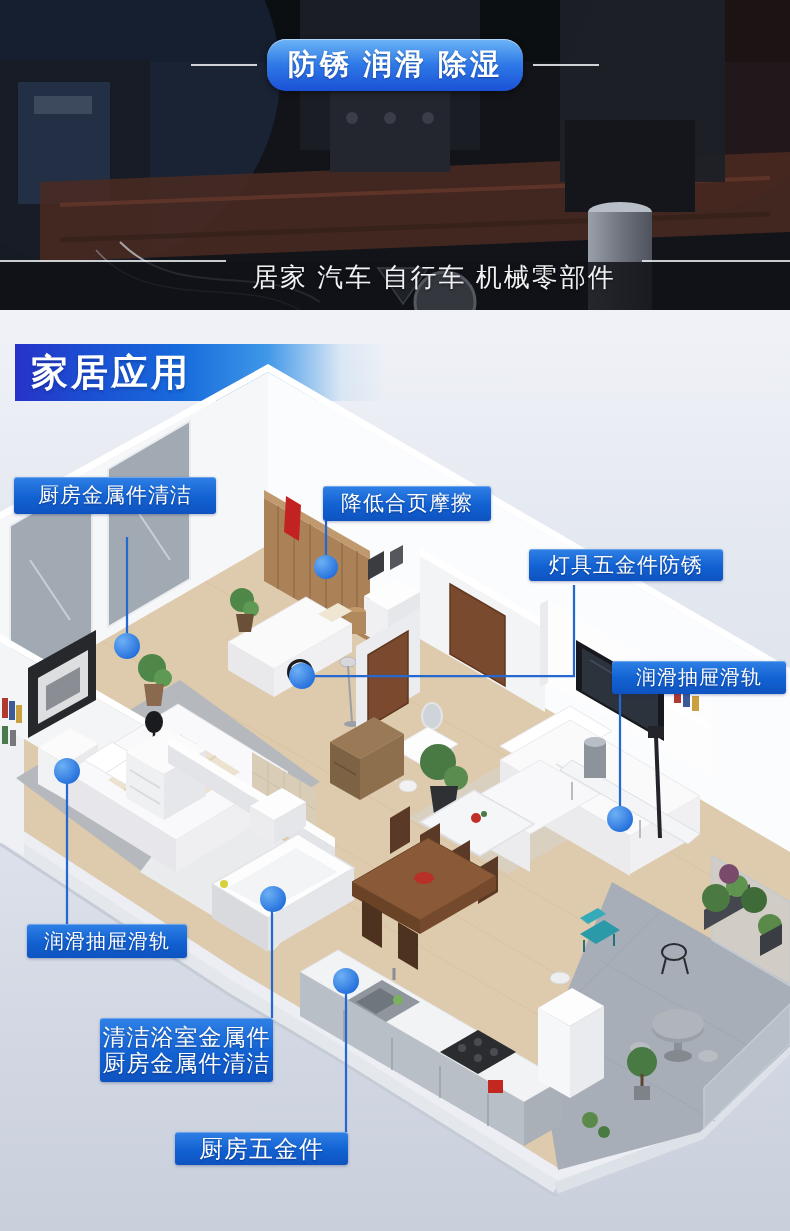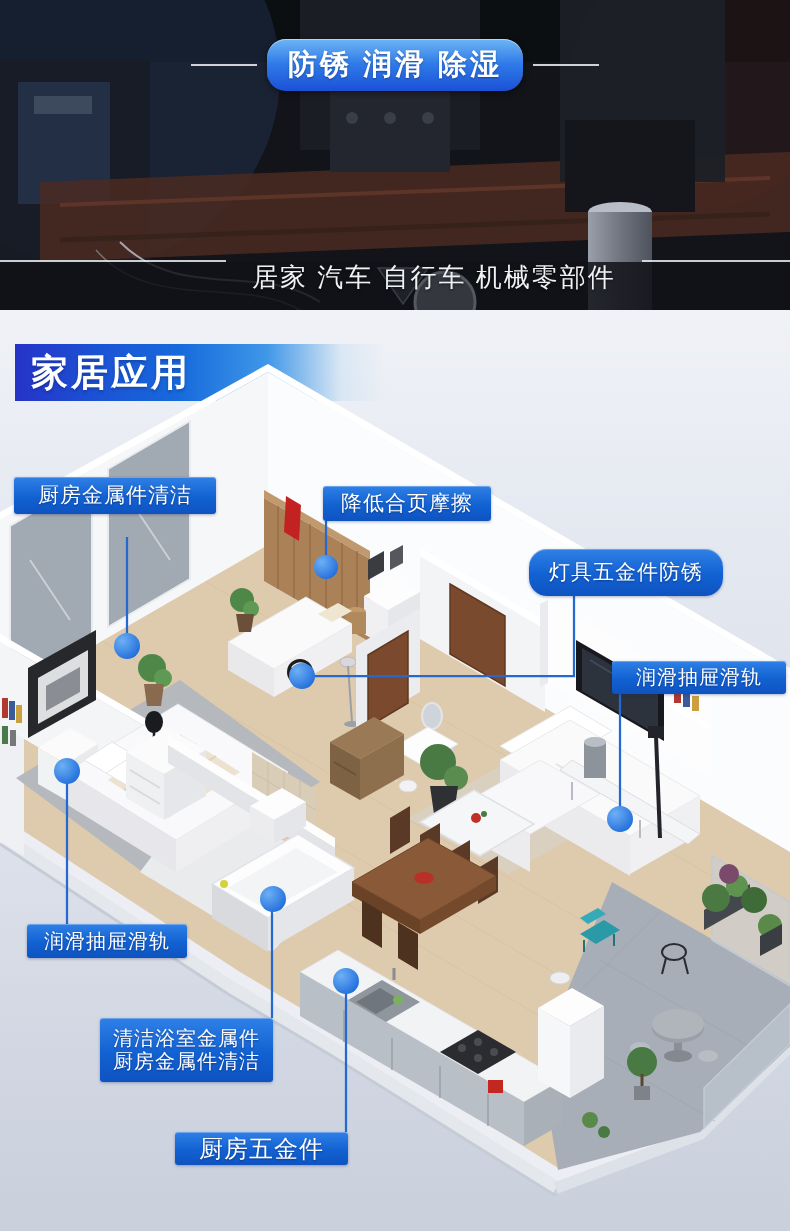--- a/index.html
+++ b/index.html
@@ -35,24 +35,24 @@
   .scene-svg{position:absolute;left:0;top:0;}
   .callout-svg{position:absolute;left:0;top:0;pointer-events:none;}
 
   .callout-label{position:absolute;display:flex;flex-direction:column;align-items:center;justify-content:center;
     background:linear-gradient(180deg,#2f80e6 0%,#1261d2 55%,#0e53c0 100%);
     border-radius:3px;color:#fff;font-size:21px;letter-spacing:1px;line-height:1.15;
     box-shadow:0 1px 3px rgba(20,40,100,.35), inset 0 1px 0 rgba(255,255,255,.3);
     text-shadow:0 1px 2px rgba(0,10,50,.4);white-space:nowrap;}
   .cl1{left:14px;top:477px;width:202px;height:37px;}
   .cl2{left:323px;top:486px;width:168px;height:35px;}
-  .cl3{left:529px;top:549px;width:194px;height:47px;border-radius:18px;}
+  .cl3{left:529px;top:549px;width:194px;height:32px;}
   .cl4{left:612px;top:661px;width:174px;height:33px;font-size:20px;}
   .cl5{left:27px;top:924px;width:160px;height:34px;font-size:20px;}
-  .cl6{left:100px;top:1018px;width:173px;height:64px;font-size:20px;}
+  .cl6{left:100px;top:1018px;width:173px;height:64px;font-size:23px;}
   .cl6 span{display:block;}
   .cl7{left:175px;top:1132px;width:173px;height:33px;font-size:24px;}
 </style>
 </head>
 <body>
 
 <div class="page">
 
   <div class="hero">
     <svg width="790" height="310" viewBox="0 0 790 310">

